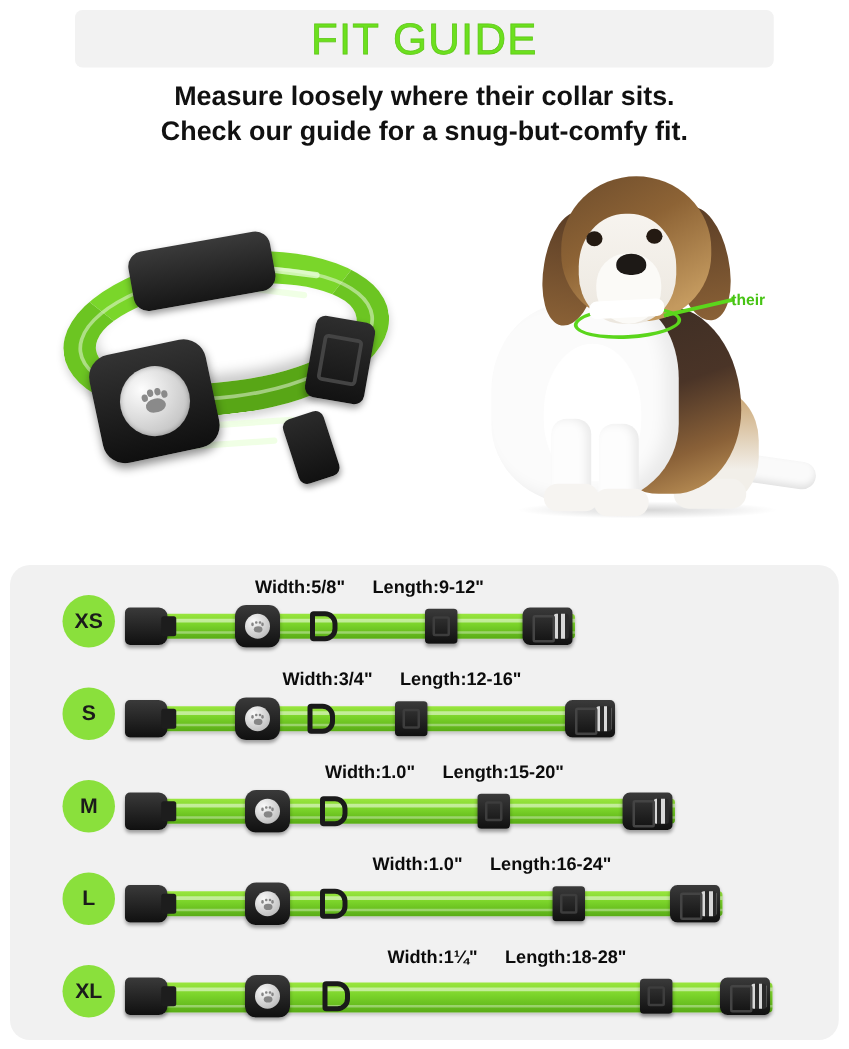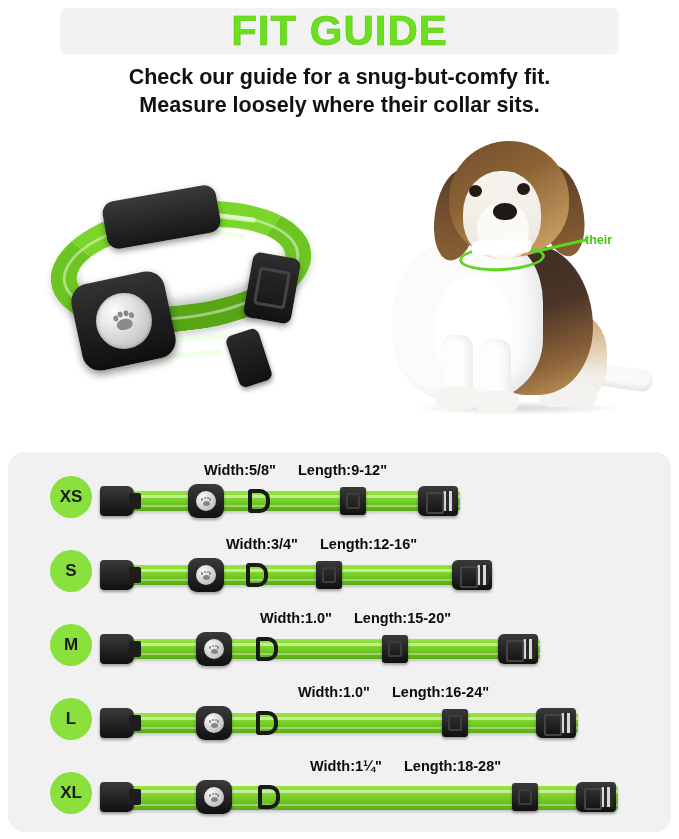--- a/index.html
+++ b/index.html
@@ -21,22 +21,22 @@
     margin: 8px 60px 0 60px;
     height: 46px;
     background: #f2f2f2;
     border-radius: 6px;
     display: flex;
     align-items: center;
     justify-content: center;
   }
   .title-text {
     color: #6ce01e;
-    font-size: 42px;
-    font-weight: bold;
+    font-size: 35px;
+    font-weight: normal;
     letter-spacing: 1px;
     line-height: 1;
     -webkit-text-stroke: 0.6px #5cc714;
   }
 
   .subtitle {
     margin-top: 10px;
     text-align: center;
     color: #111;
     font-size: 21.5px;
@@ -492,22 +492,22 @@
   }
 </style>
 </head>
 <body>
 
 <div class="title-bar">
   <div class="title-text">FIT GUIDE</div>
 </div>
 
 <div class="subtitle">
+  <div>Measure loosely where their collar sits.</div>
   <div>Check our guide for a snug-but-comfy fit.</div>
-  <div>Measure loosely where their collar sits.</div>
 </div>
 
 <div class="hero">
 
   <div class="collar-photo">
     <div class="collar-ring-outer"></div>
     <div class="collar-ring-inner"></div>
     <div class="collar-reflect r1"></div>
     <div class="collar-reflect r2"></div>
     <div class="collar-reflect r3"></div>

